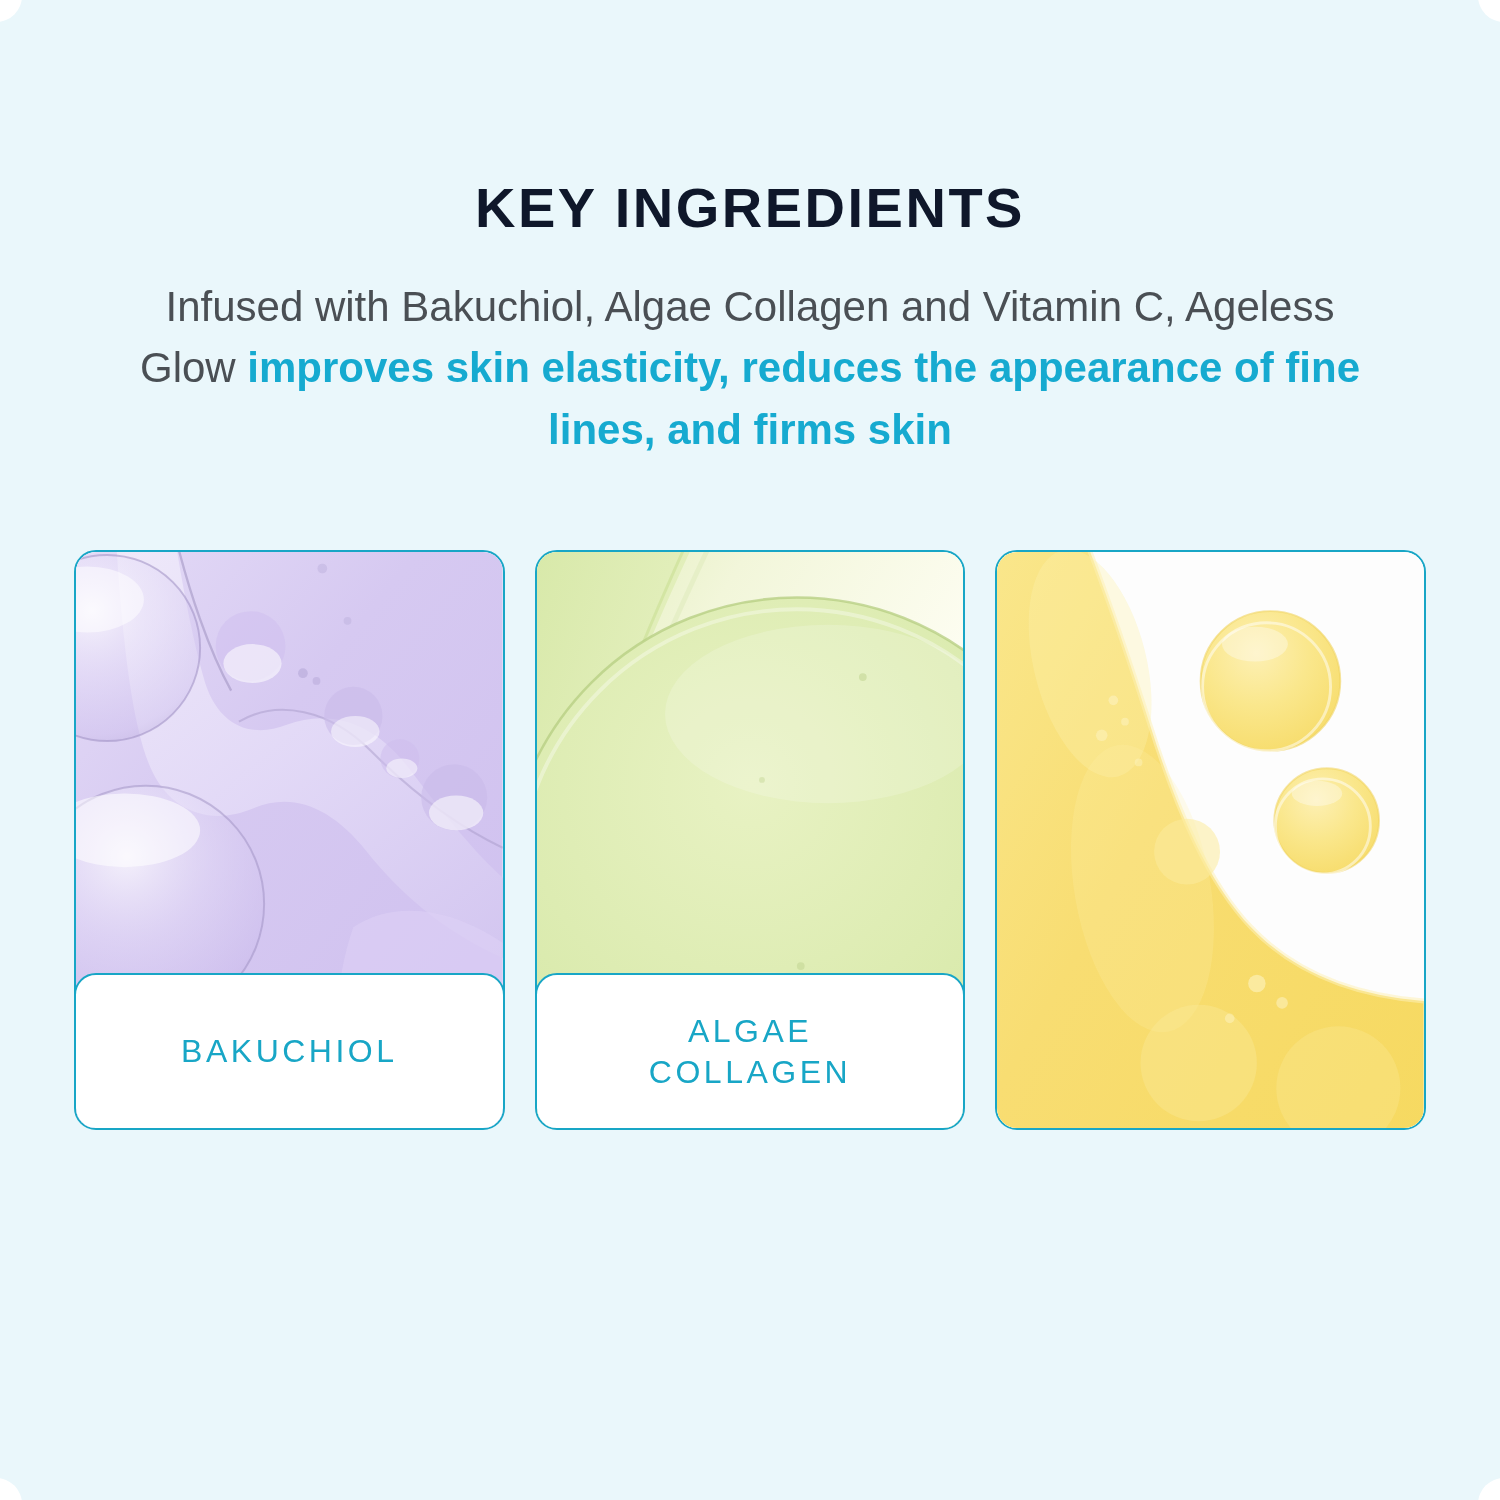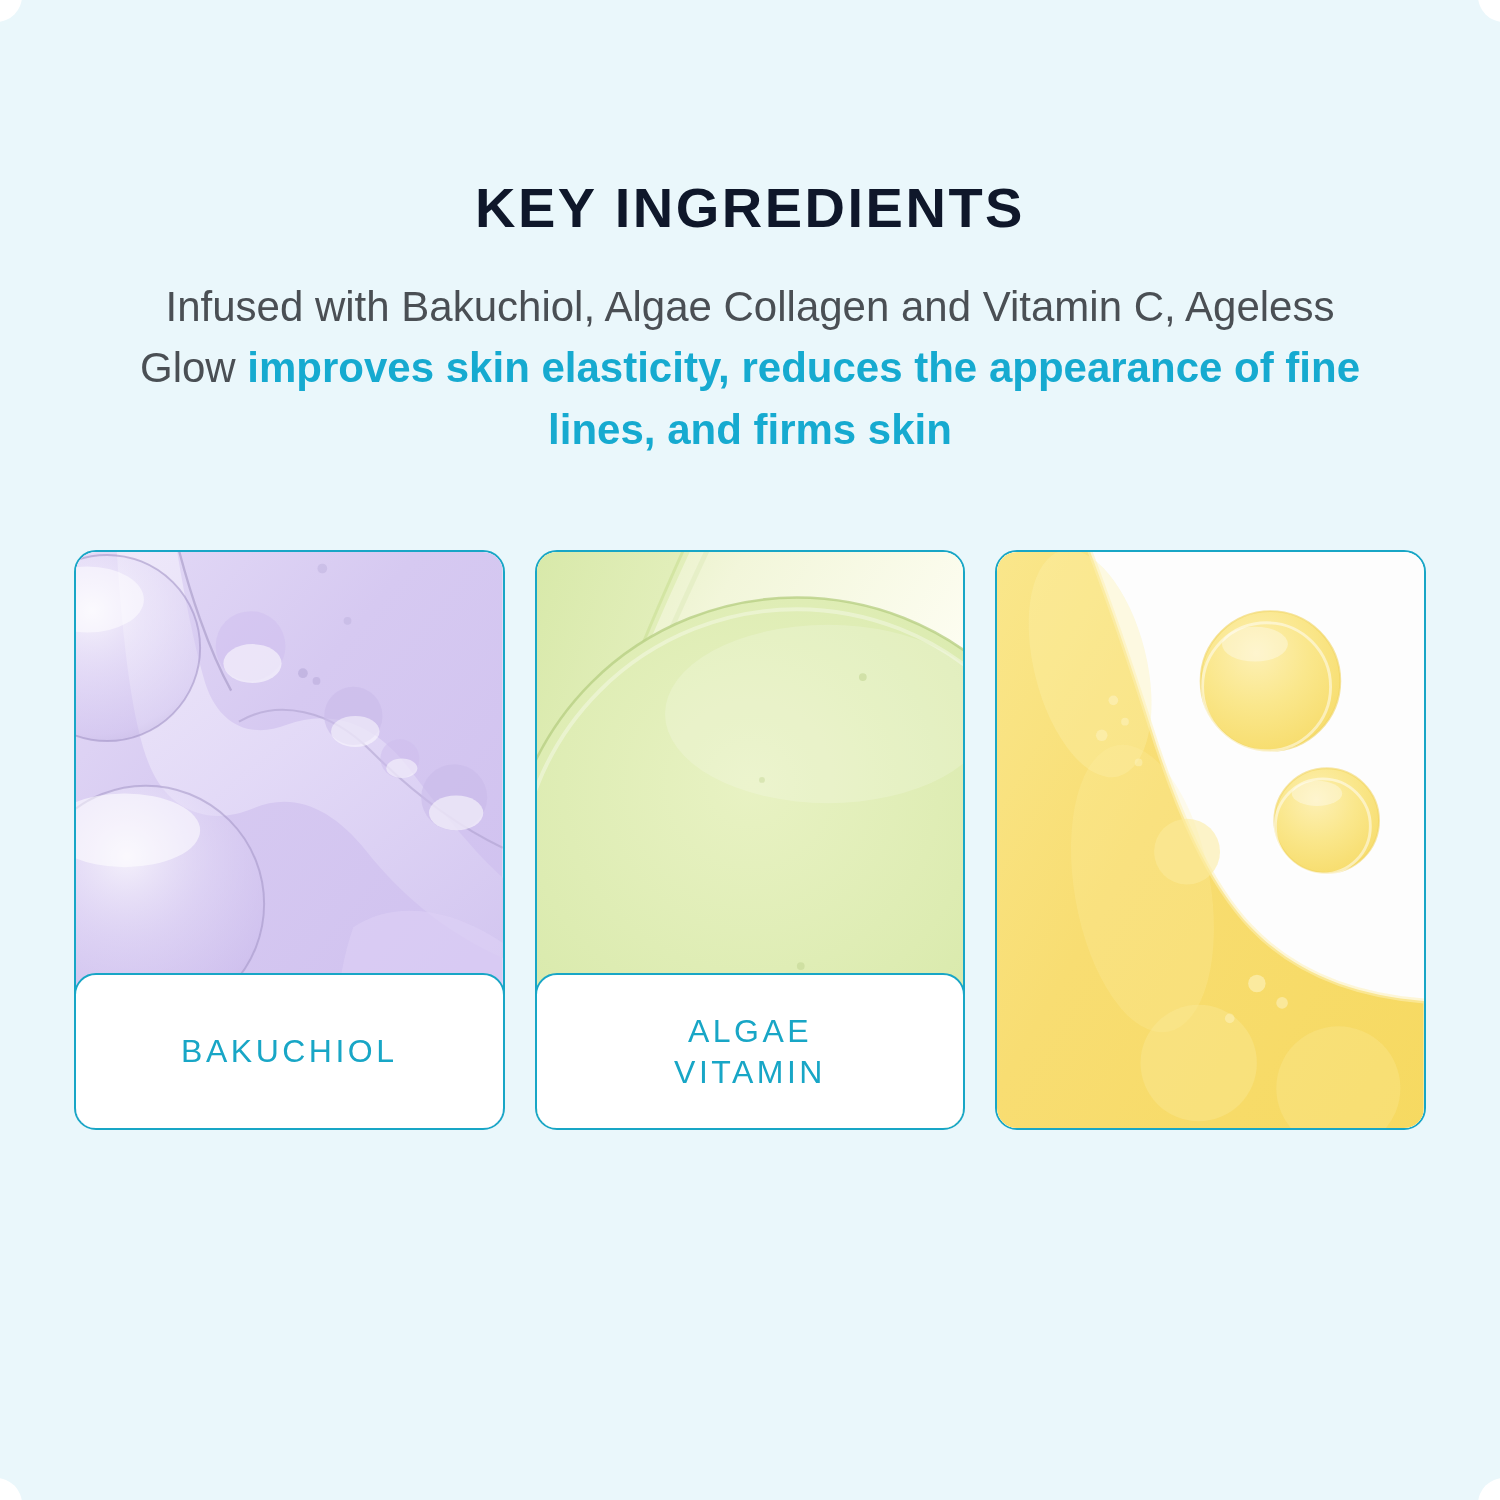--- a/index.html
+++ b/index.html
@@ -249,21 +249,21 @@
           <circle cx="250" cy="40" r="4" fill="#cadc9c" opacity="0.75"></circle>
           <circle cx="244" cy="56" r="3" fill="#cadc9c" opacity="0.6"></circle>
           <circle cx="370" cy="18" r="3" fill="#cadc9c" opacity="0.6"></circle>
           <circle cx="336" cy="212" r="4" fill="#bdd18c" opacity="0.5"></circle>
           <circle cx="272" cy="510" r="4" fill="#bdd18c" opacity="0.45"></circle>
           <circle cx="232" cy="318" r="3" fill="#bdd18c" opacity="0.4"></circle>
         </svg>
       </div>
       <div class="card-label">
         <span class="card-label-text">ALGAE
-VITAMIN</span>
+COLLAGEN</span>
       </div>
     </div>
 
     <div class="card">
       <div class="card-media">
         <svg viewBox="0 0 440 760" preserveAspectRatio="xMidYMid slice" aria-hidden="true">
           <defs>
             <linearGradient id="yMass" x1="0" y1="0" x2="1" y2="1">
               <stop offset="0%" stop-color="#fae88f"></stop>
               <stop offset="42%" stop-color="#f8dd72"></stop>

